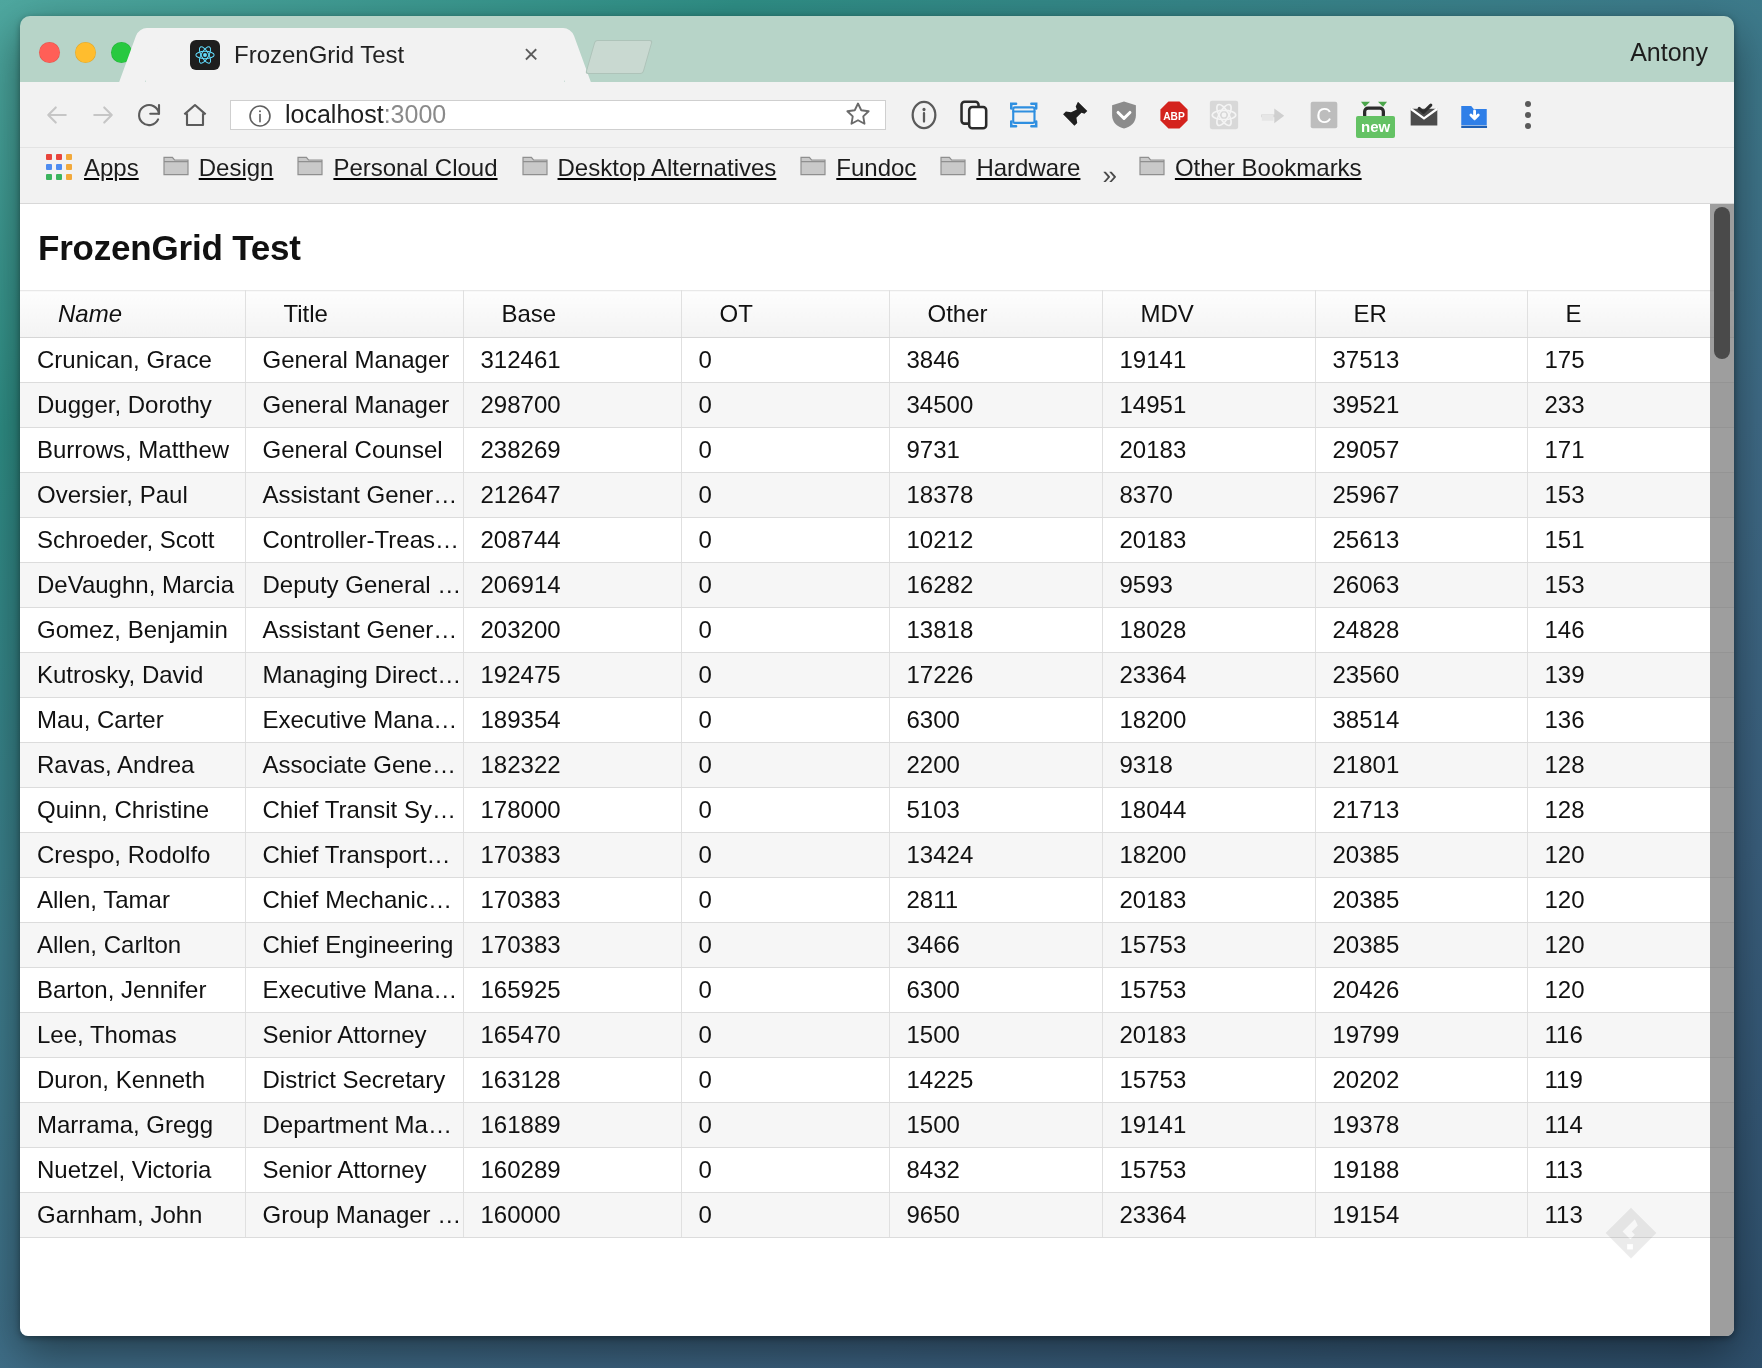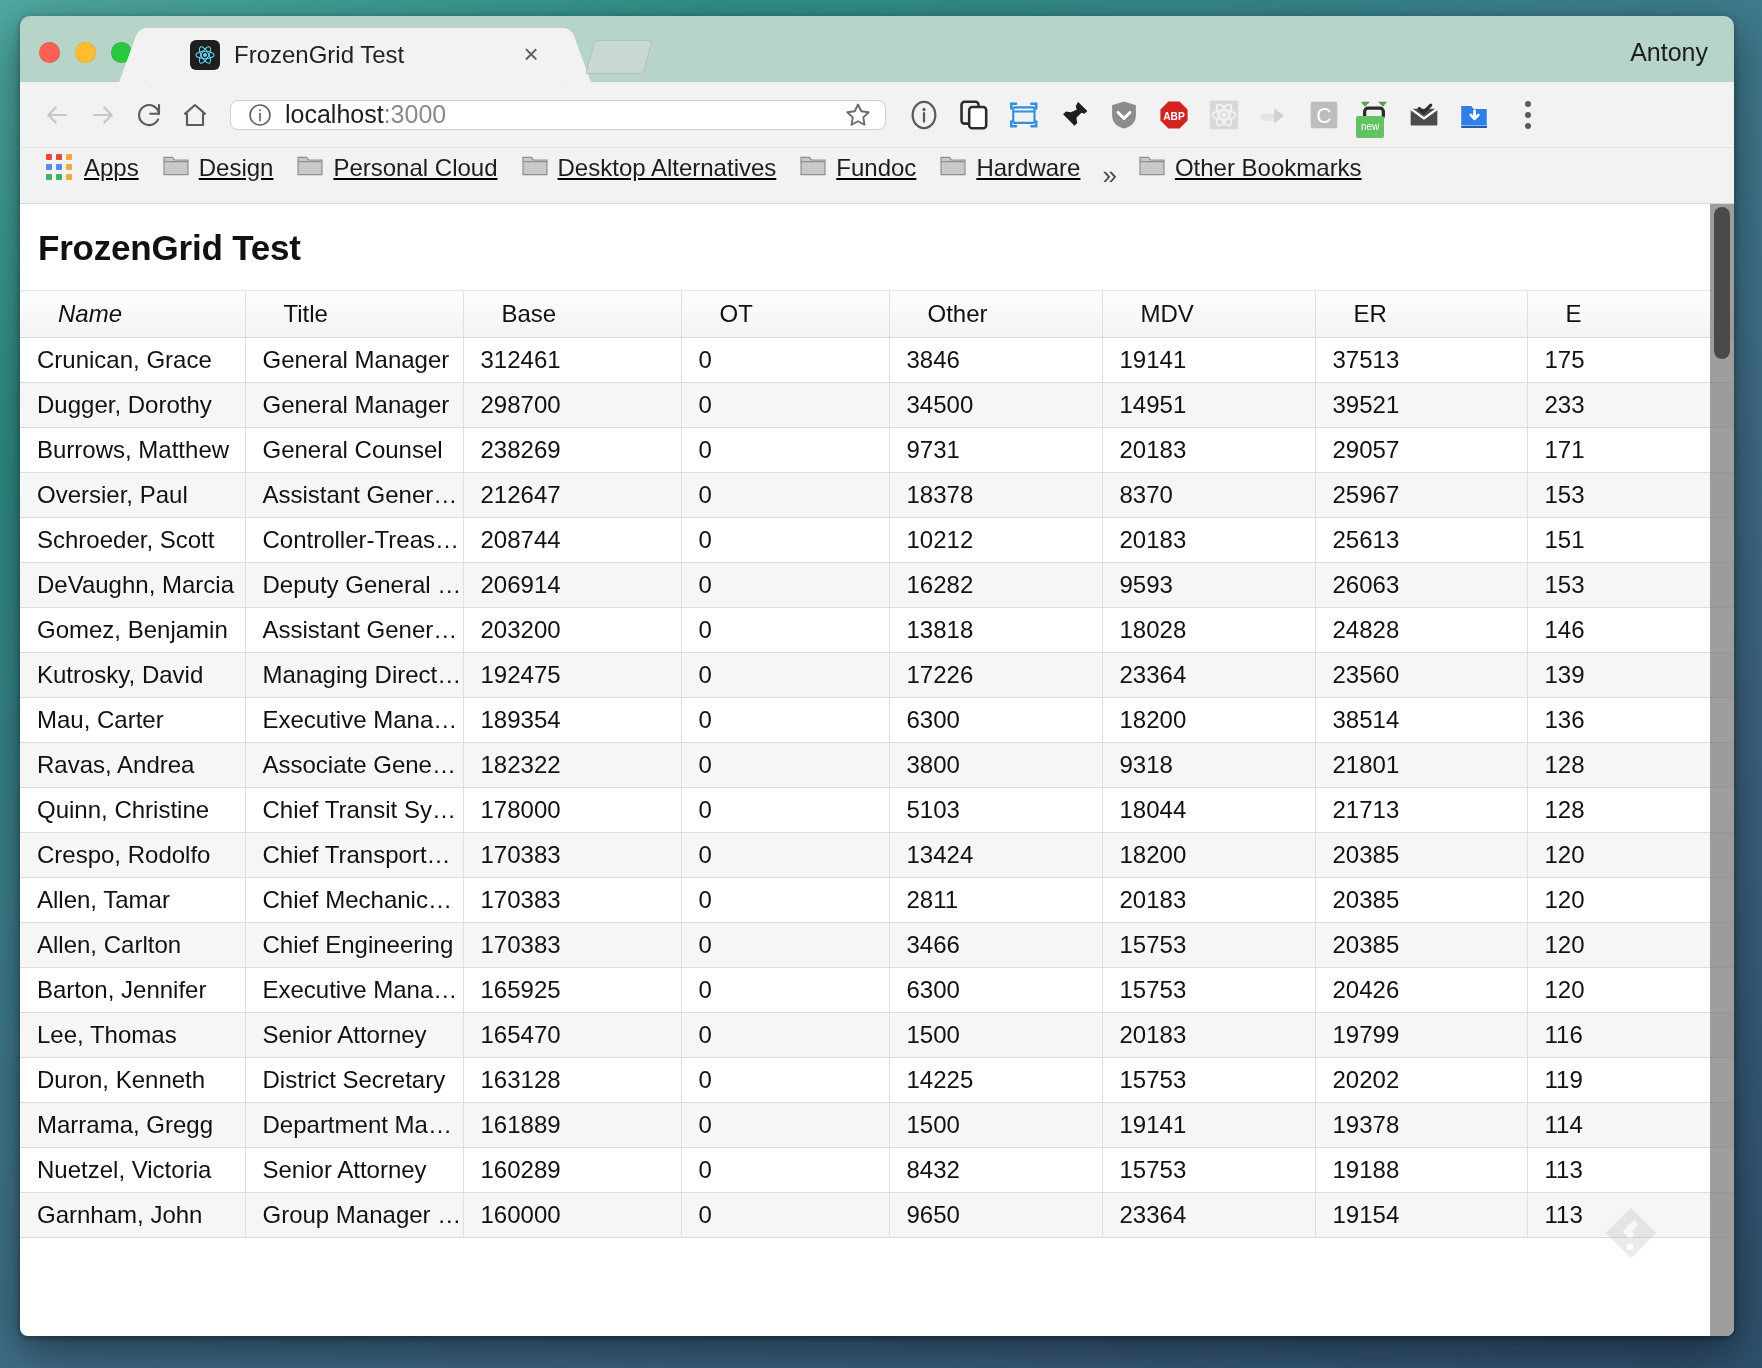--- a/index.html
+++ b/index.html
@@ -71,37 +71,37 @@
 
   
   .toolbar {
     height: 66px; background:#f2f2f2;
     display:flex; align-items:center; padding: 0 14px;
     border-bottom:1px solid #e3e3e3;
   }
   .navbtn { width:46px; height:46px; display:flex; align-items:center; justify-content:center; flex:none; }
   .omnibox {
     flex: 0 0 auto; width: 656px; height: 30px; margin-left: 12px;
-    background:#fff; border:1px solid #cfcfcf; border-radius:8px;
-    display:flex; align-items:center; padding: 0 12px 0 16px;
+    background:#fff; border:1px solid #cfcfcf; border-radius:0;
+    display:flex; align-items:flex-end; padding: 0 12px 0 16px;
   }
   .omni-info { flex:none; width:26px; height:26px; margin-right:12px; }
   .omni-url { font-size:25px; color:#202020; white-space:nowrap; flex:1; }
   .omni-url .port { color:#8a8a8a; }
   .omni-star { flex:none; width:30px; height:30px; }
 
   .ext-row { display:flex; align-items:center; margin-left: 14px; gap: 2px; }
   .ext { width:48px; height:48px; display:flex; align-items:center; justify-content:center; position:relative; flex:none; }
   .menu-dots { width:40px; height:46px; display:flex; flex-direction:column; align-items:center; justify-content:center; gap:5px; margin-left: 10px; flex:none;}
   .menu-dots i { width:6px; height:6px; border-radius:50%; background:#5a5a5a; display:block; }
 
   .badge-new {
     position:absolute; left:6px; bottom:1px;
-    background:#64c264; color:#fff; font-size:10px; line-height:17px;
-    padding:2px 5px 3px; border-radius:2px; font-weight:normal;
+    background:#64c264; color:#fff; font-size:15px; line-height:17px;
+    padding:2px 5px 3px; border-radius:2px; font-weight:bold;
   }
 
   
   .bookmarks {
     height: 56px; background:#f2f2f2; display:flex; align-items:center;
     padding: 0 14px; border-bottom:1px solid #d8d8d8; gap: 0;
   }
   .bm { display:flex; align-items:flex-start; padding: 0 12px; height:44px; white-space:nowrap; flex:none;text-decoration:underline; }
   .bm-label { font-size:24px; color:#1d1d1d; margin-left:10px; }
   .bm-label.first { margin-left:12px; }
@@ -509,21 +509,21 @@
                 <td>6300</td>
                 <td>18200</td>
                 <td>38514</td>
                 <td>136</td>
               </tr>
               <tr class="even">
                 <td>Ravas, Andrea</td>
                 <td>Associate General C…</td>
                 <td>182322</td>
                 <td>0</td>
-                <td>3800</td>
+                <td>2200</td>
                 <td>9318</td>
                 <td>21801</td>
                 <td>128</td>
               </tr>
               <tr class="odd">
                 <td>Quinn, Christine</td>
                 <td>Chief Transit System…</td>
                 <td>178000</td>
                 <td>0</td>
                 <td>5103</td>

